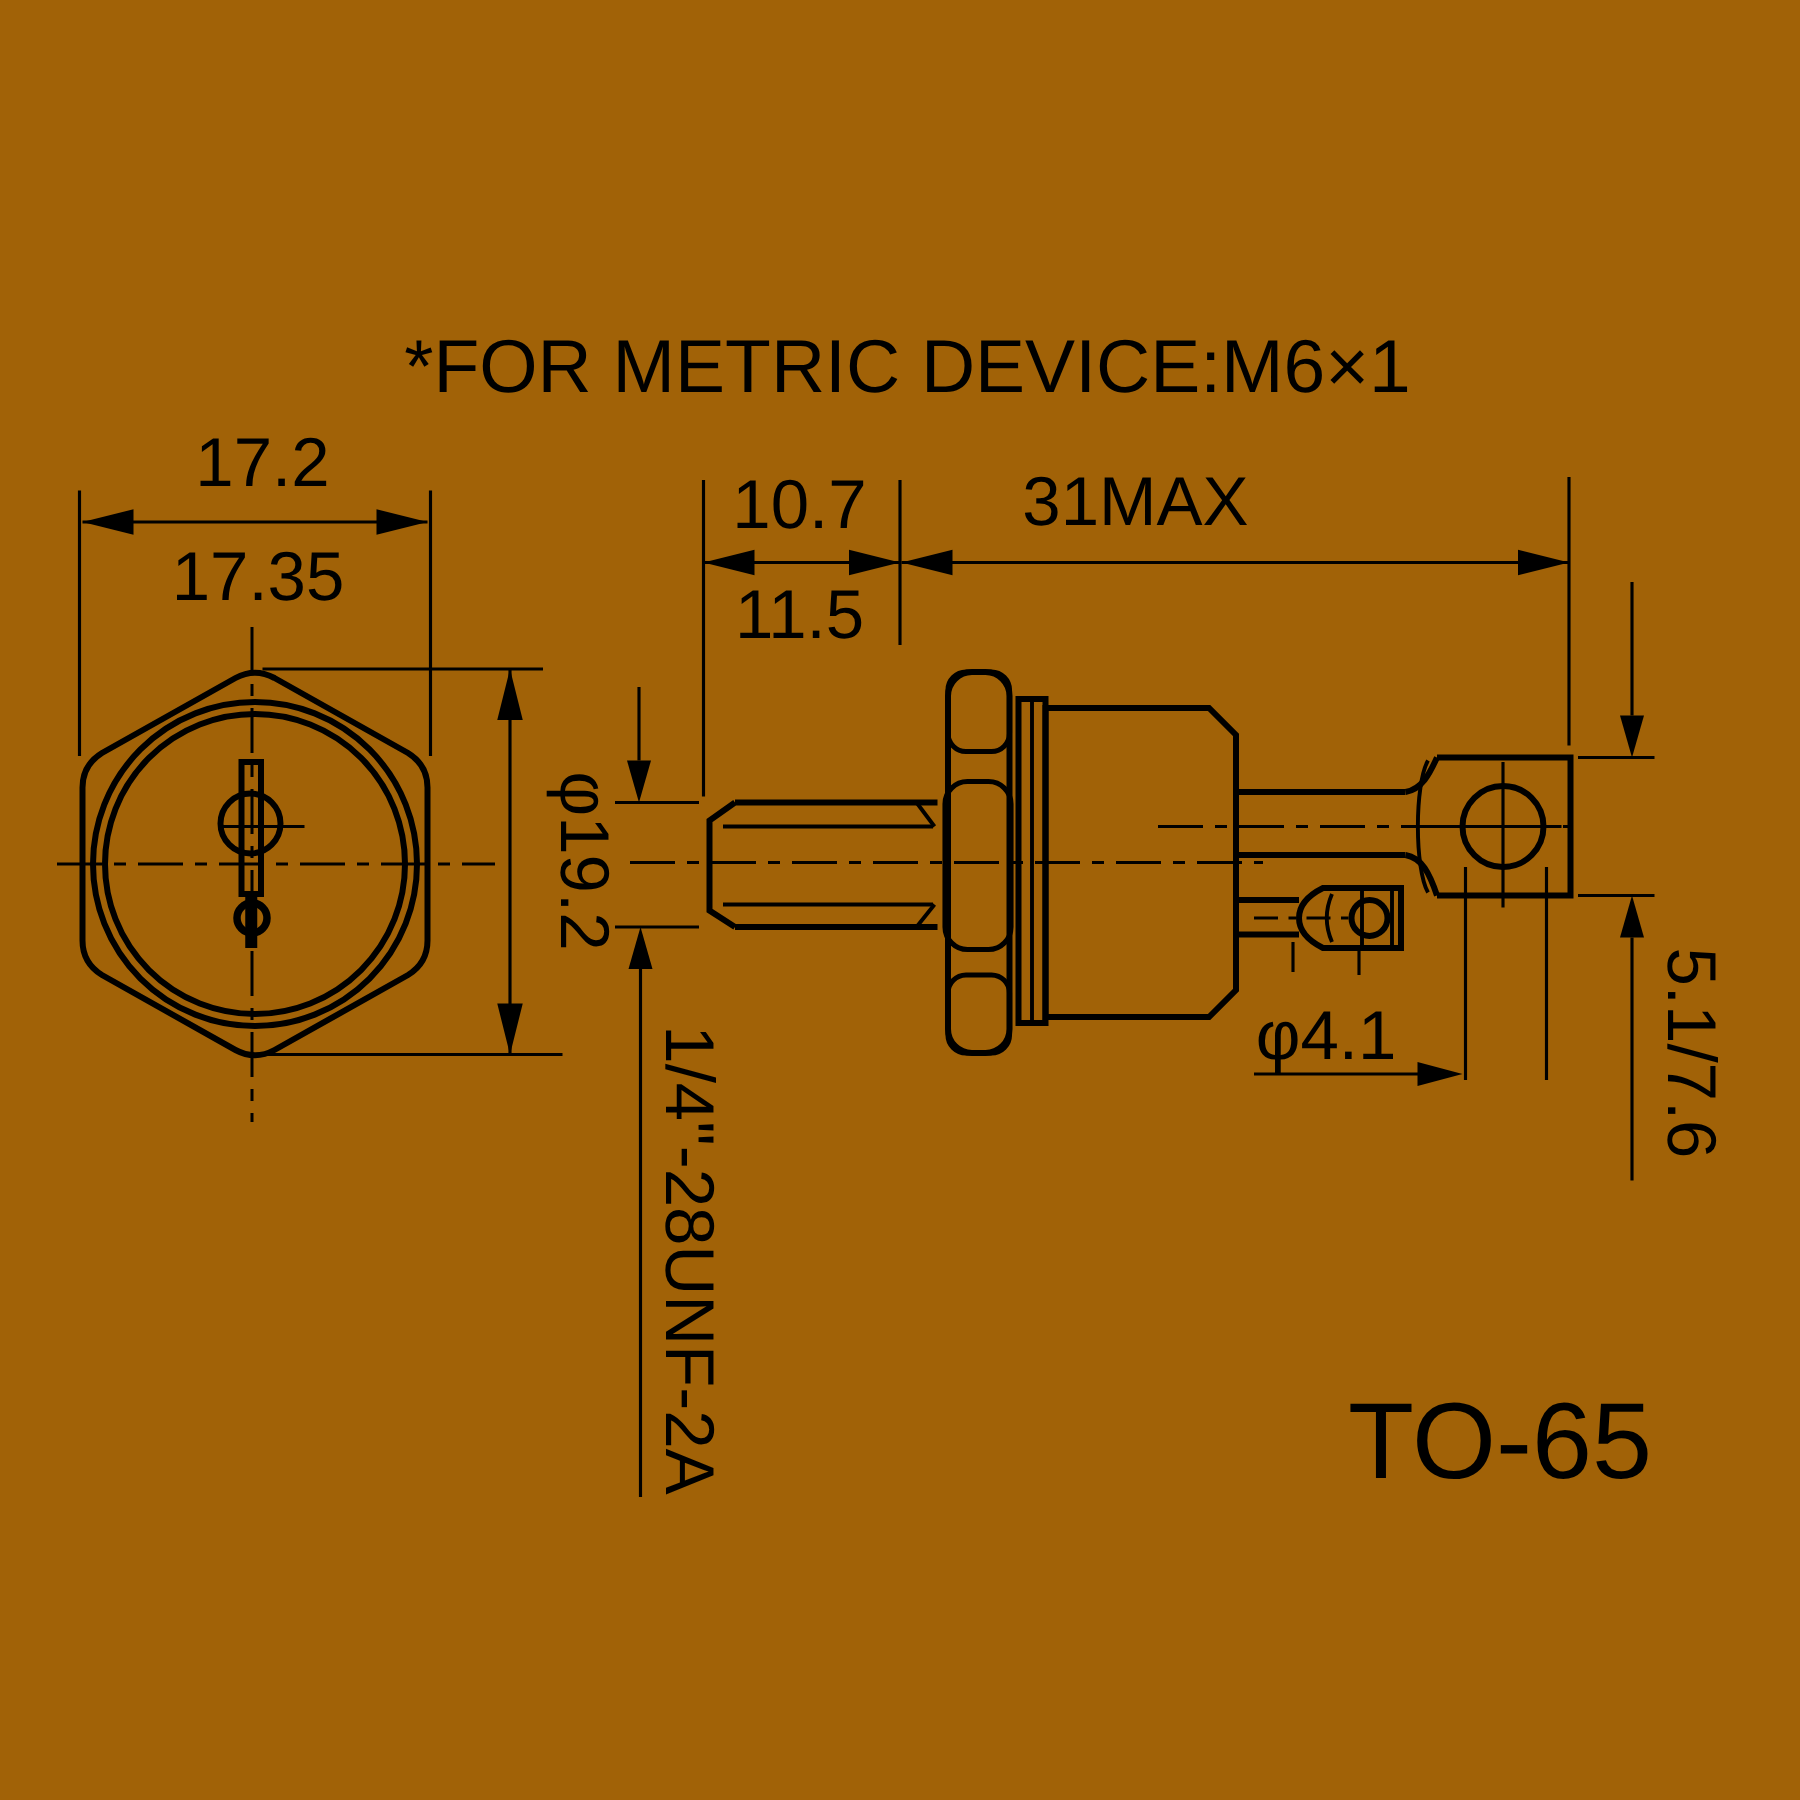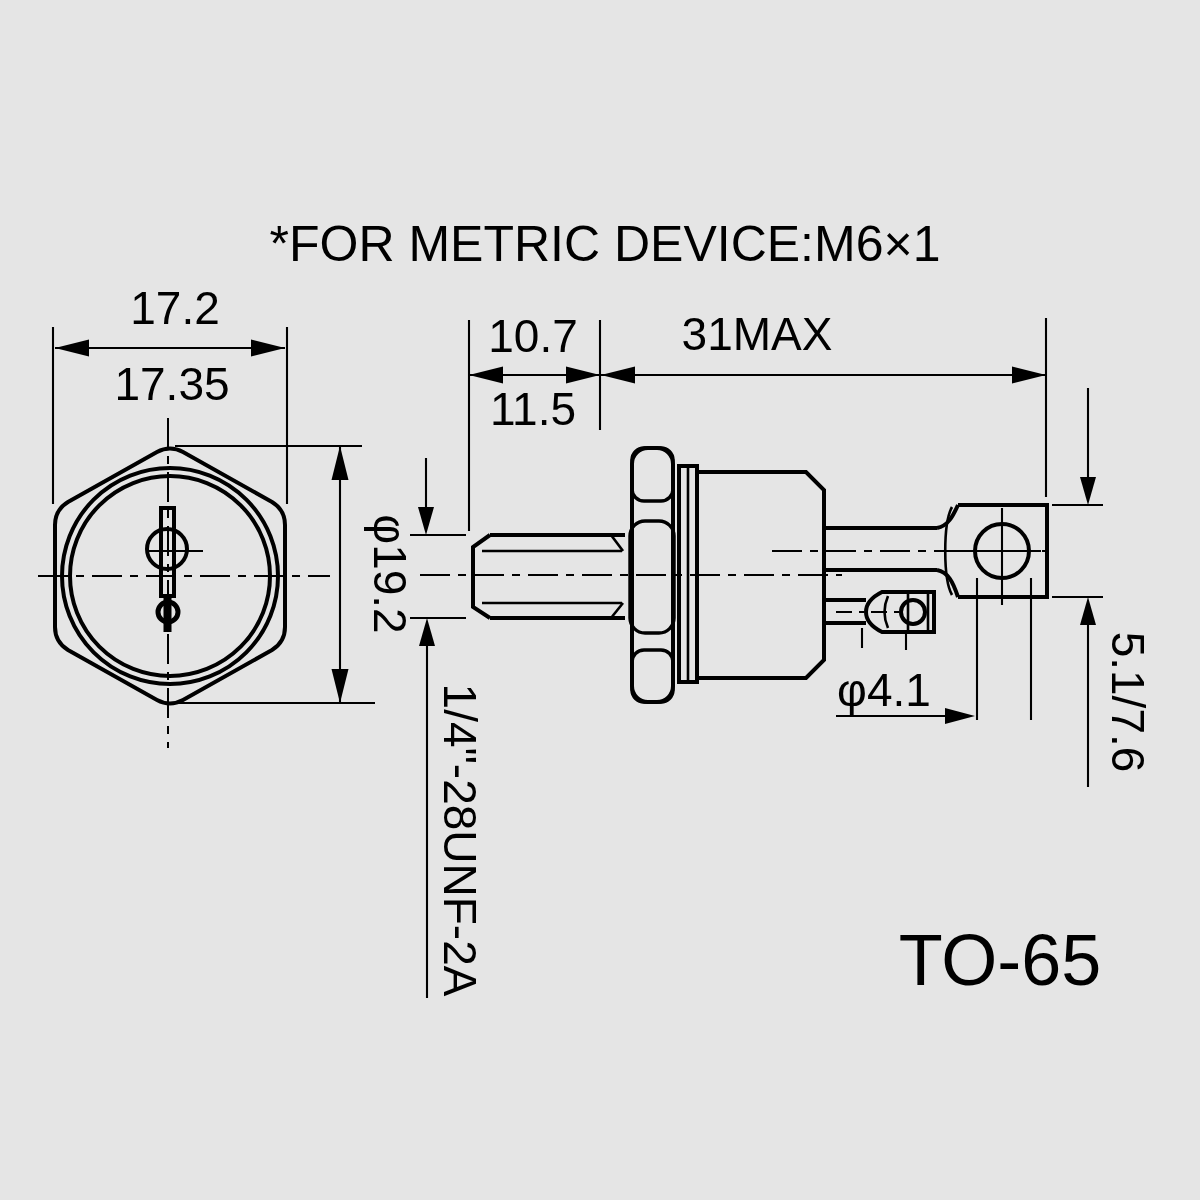--- a/index.html
+++ b/index.html
@@ -1,16 +1,16 @@
 <!DOCTYPE html>
 <html><head>
 <meta charset="utf-8">
 <style>
   html,body{margin:0;padding:0;background:#ffffff;}
-  .page{width:1200px;height:1200px;background:#e5e5e5;position:relative;overflow:hidden;}
+  .page{width:1200px;height:1200px;background:#a16207;position:relative;overflow:hidden;}
   svg{display:block;}
   .ol{fill:none;stroke:#000;stroke-width:4;}
   .ol35{fill:none;stroke:#000;stroke-width:3.4;}
   .med{fill:none;stroke:#000;stroke-width:2.6;}
   .thin{fill:none;stroke:#000;stroke-width:2.1;}
   .cl{fill:none;stroke:#000;stroke-width:2;stroke-dasharray:30 8 8 8;}
   .cls{fill:none;stroke:#000;stroke-width:2;stroke-dasharray:16 7 5 7;}
   .ah{fill:#000;stroke:none;}
   text{font-family:"Liberation Sans","DejaVu Sans",sans-serif;fill:#000;}
   .t46{font-size:46px;}

